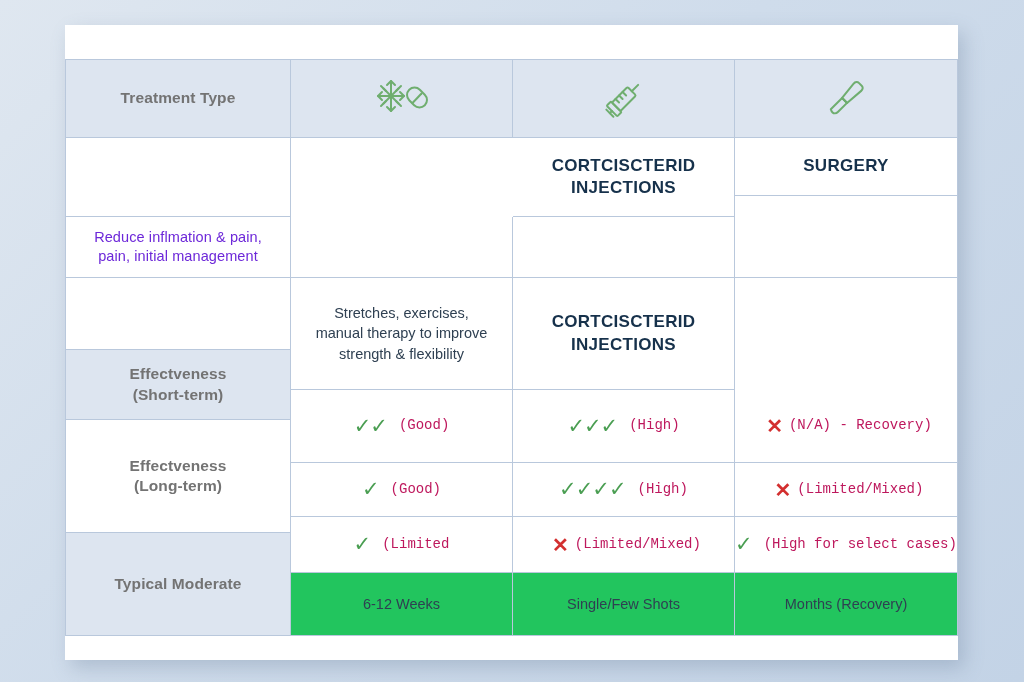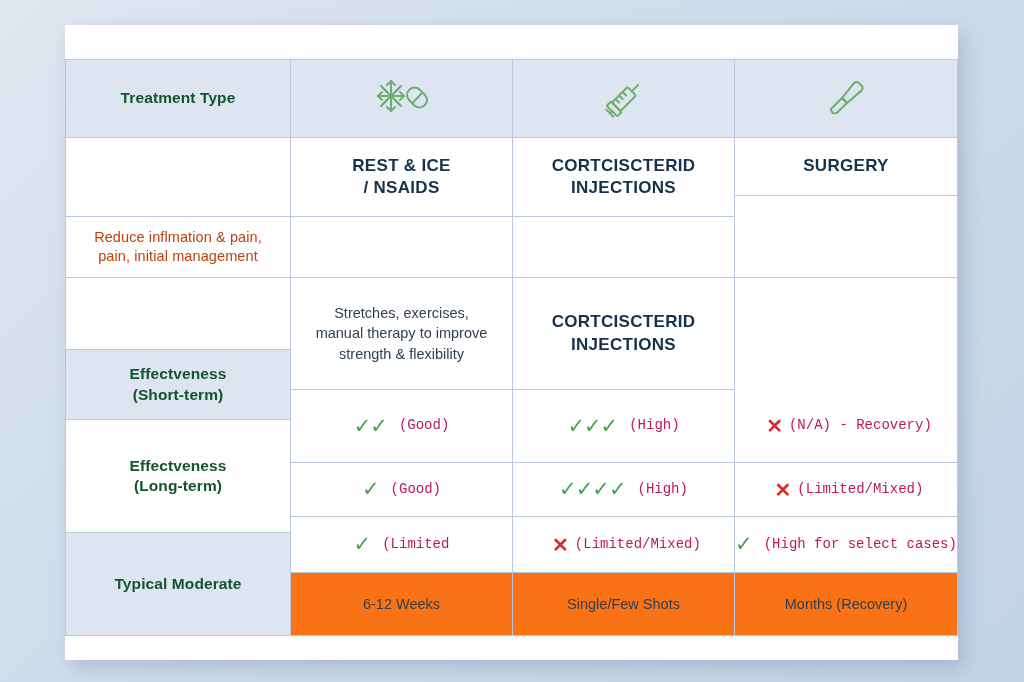--- a/index.html
+++ b/index.html
@@ -54,41 +54,41 @@
     border-bottom: 1px solid #b9c8dc;
     overflow: hidden;
   }
   .cell.last-col { border-right: none; }
   .cell.last-row { border-bottom: none; }
 
   
   .label-cell {
     font-weight: bold;
     font-size: 15.5px;
-    color: #14532d;
+    color: #737373;
     line-height: 1.32;
     letter-spacing: 0.1px;
   }
   .label-cell.shaded { background: #dde5f0; }
   .label-cell.plain  { background: #ffffff; }
   .label-cell.body-text {
     font-weight: normal;
     font-size: 14.5px;
-    color: #c2410c;
+    color: #6d28d9;
   }
 
   
   .data-cell {
     background: #ffffff;
     font-size: 14.5px;
     color: #2f4052;
     line-height: 1.42;
     padding: 2px 10px;
   }
-  .data-cell.shaded { background: #f97316; }
+  .data-cell.shaded { background: #22c55e; }
   .data-cell.strong {
     font-weight: bold;
     font-size: 17px;
     color: #16314b;
     letter-spacing: 0.3px;
     line-height: 1.3;
   }
   .data-cell.head-icon { background: #dde5f0; }
 
   .mark-line {
@@ -184,24 +184,20 @@
               <line x1="21" y1="24" x2="23.5" y2="26.5"></line>
             </g>
             <g>
               <rect x="31" y="13" width="22" height="15" rx="7.5" ry="7.5" transform="rotate(45 42 20.5)"></rect>
               <line x1="37.5" y1="26" x2="46.5" y2="16.5"></line>
             </g>
           </svg>
         </span>
       </div>
 
-      <div class="cell data-cell strong" style="left:225px; top:78px; width:222px; height:79px;">
-        <span style="white-space:pre-line;">REST &amp; ICE
-/ NSAIDS</span>
-      </div>
 
       <div class="cell data-cell" style="left:225px; top:157px; width:222px; height:61px;">
         <span style="white-space:pre-line;"></span>
       </div>
 
       <div class="cell data-cell" style="left:225px; top:218px; width:222px; height:112px;">
         <span style="white-space:pre-line;">Stretches, exercises,
 manual therapy to improve
 strength &amp; flexibility</span>
       </div>

